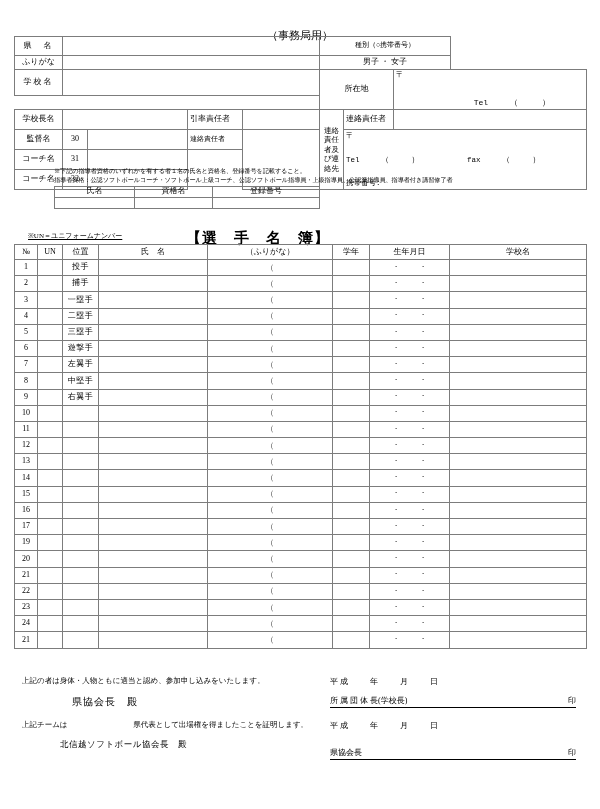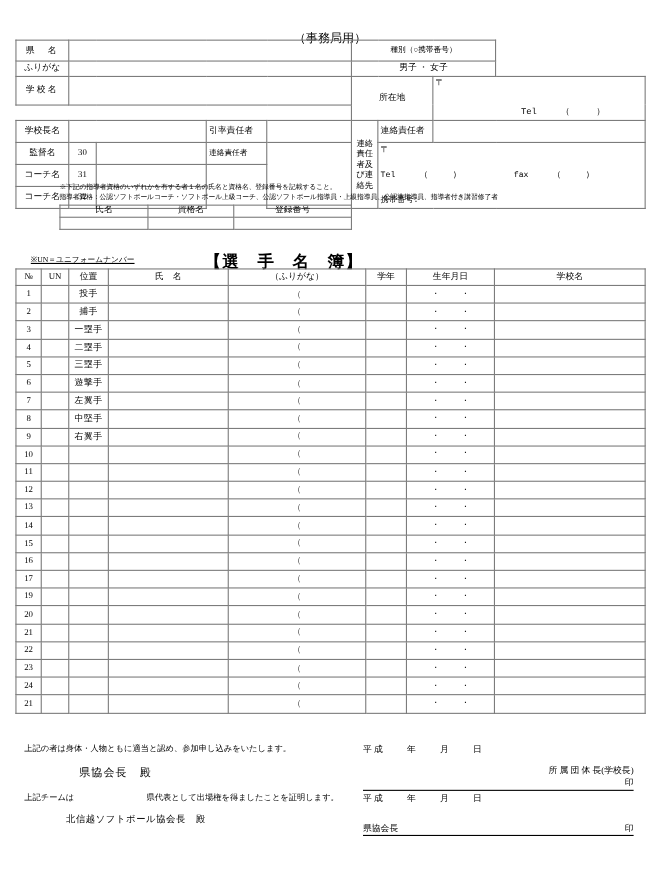--- a/index.html
+++ b/index.html
@@ -190,21 +190,21 @@
   .f-right1 { left: 330px; top: 0px; font-size: 8px; letter-spacing: 2px;}
   .sig-line {
     position: absolute;
     font-size: 8px;
     border-bottom: 1px solid #000;
     padding-bottom: 1px;
     display: flex;
     justify-content: space-between;
     align-items: flex-end;
   }
-  .sig1 { left: 330px; top: 19px; width: 246px; flex-direction: column; }
+  .sig1 { left: 330px; top: 19px; width: 246px; }
   .sig2 { left: 330px; top: 71px; width: 246px; }
   .f-left2 { left: 22px; top: 44px; }
   .f-left2b { left: 60px; top: 63px; font-size: 8.5px; letter-spacing: 0.5px;}
   .f-right2 { left: 330px; top: 44px; font-size: 8px; letter-spacing: 2px;}
   .f-seal { font-size: 8px; }
   .gap-wide { display:inline-block; width: 48px; }
   .gap-mid { display:inline-block; width: 22px; }
 </style>
 </head>
 <body>

